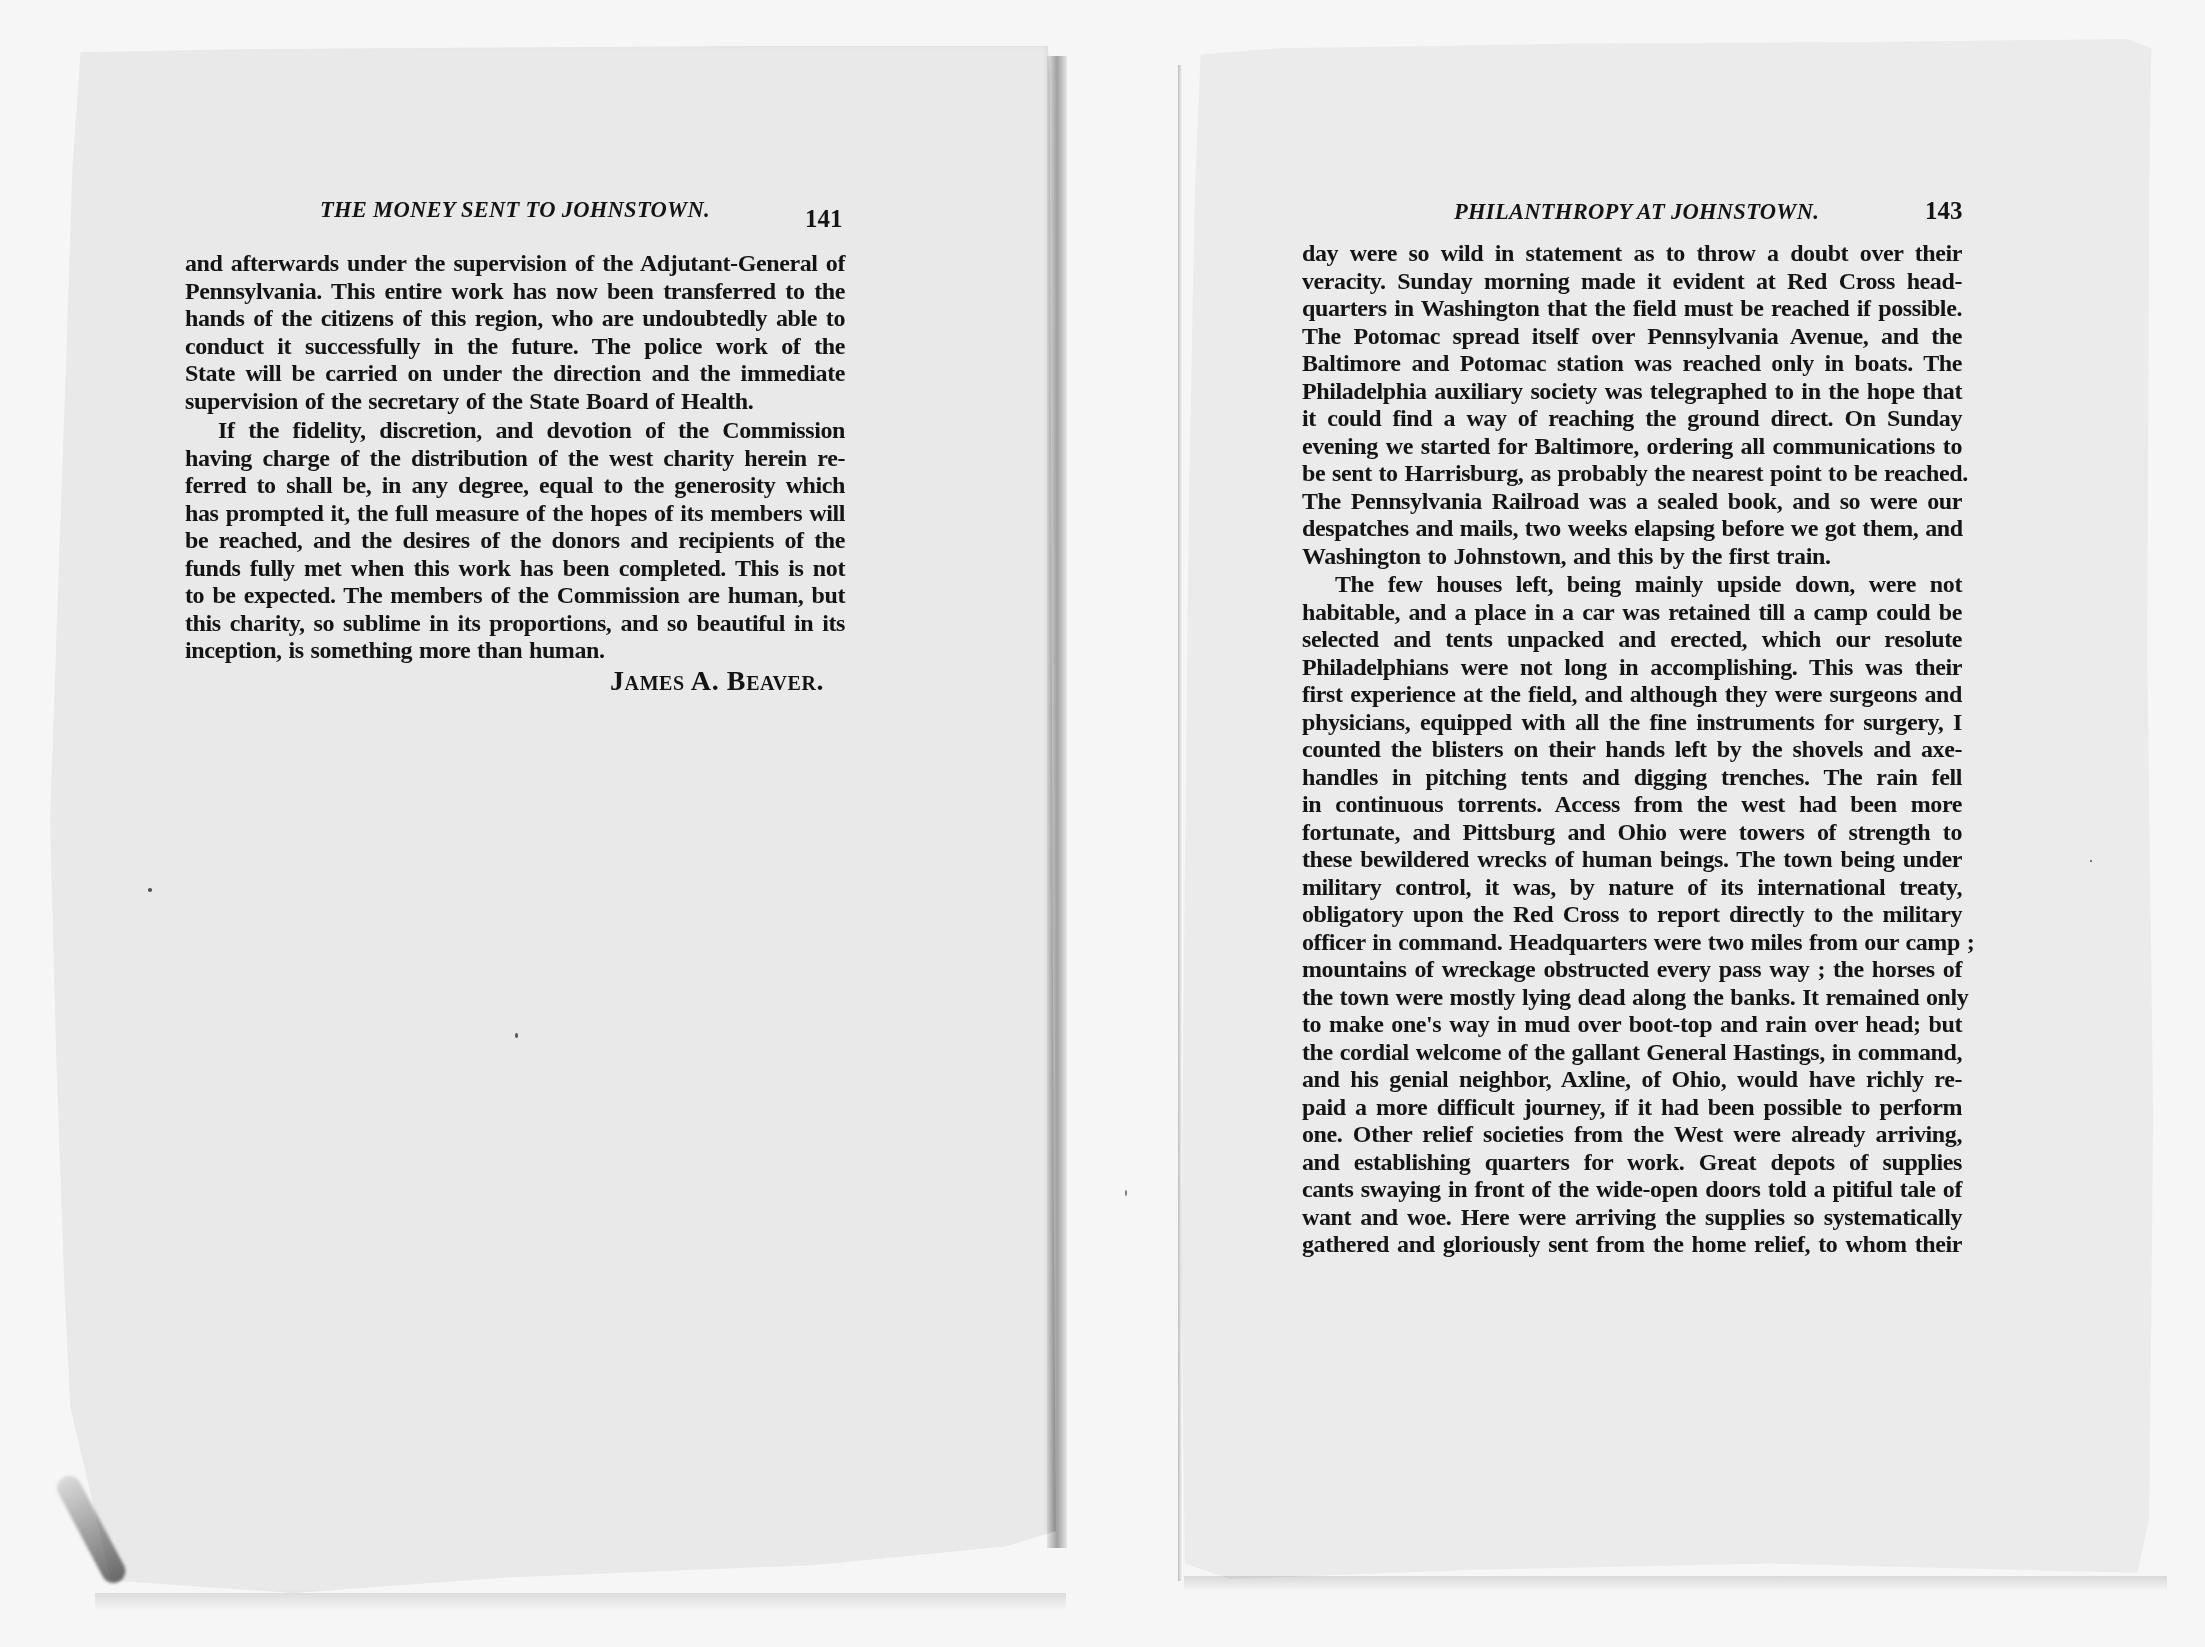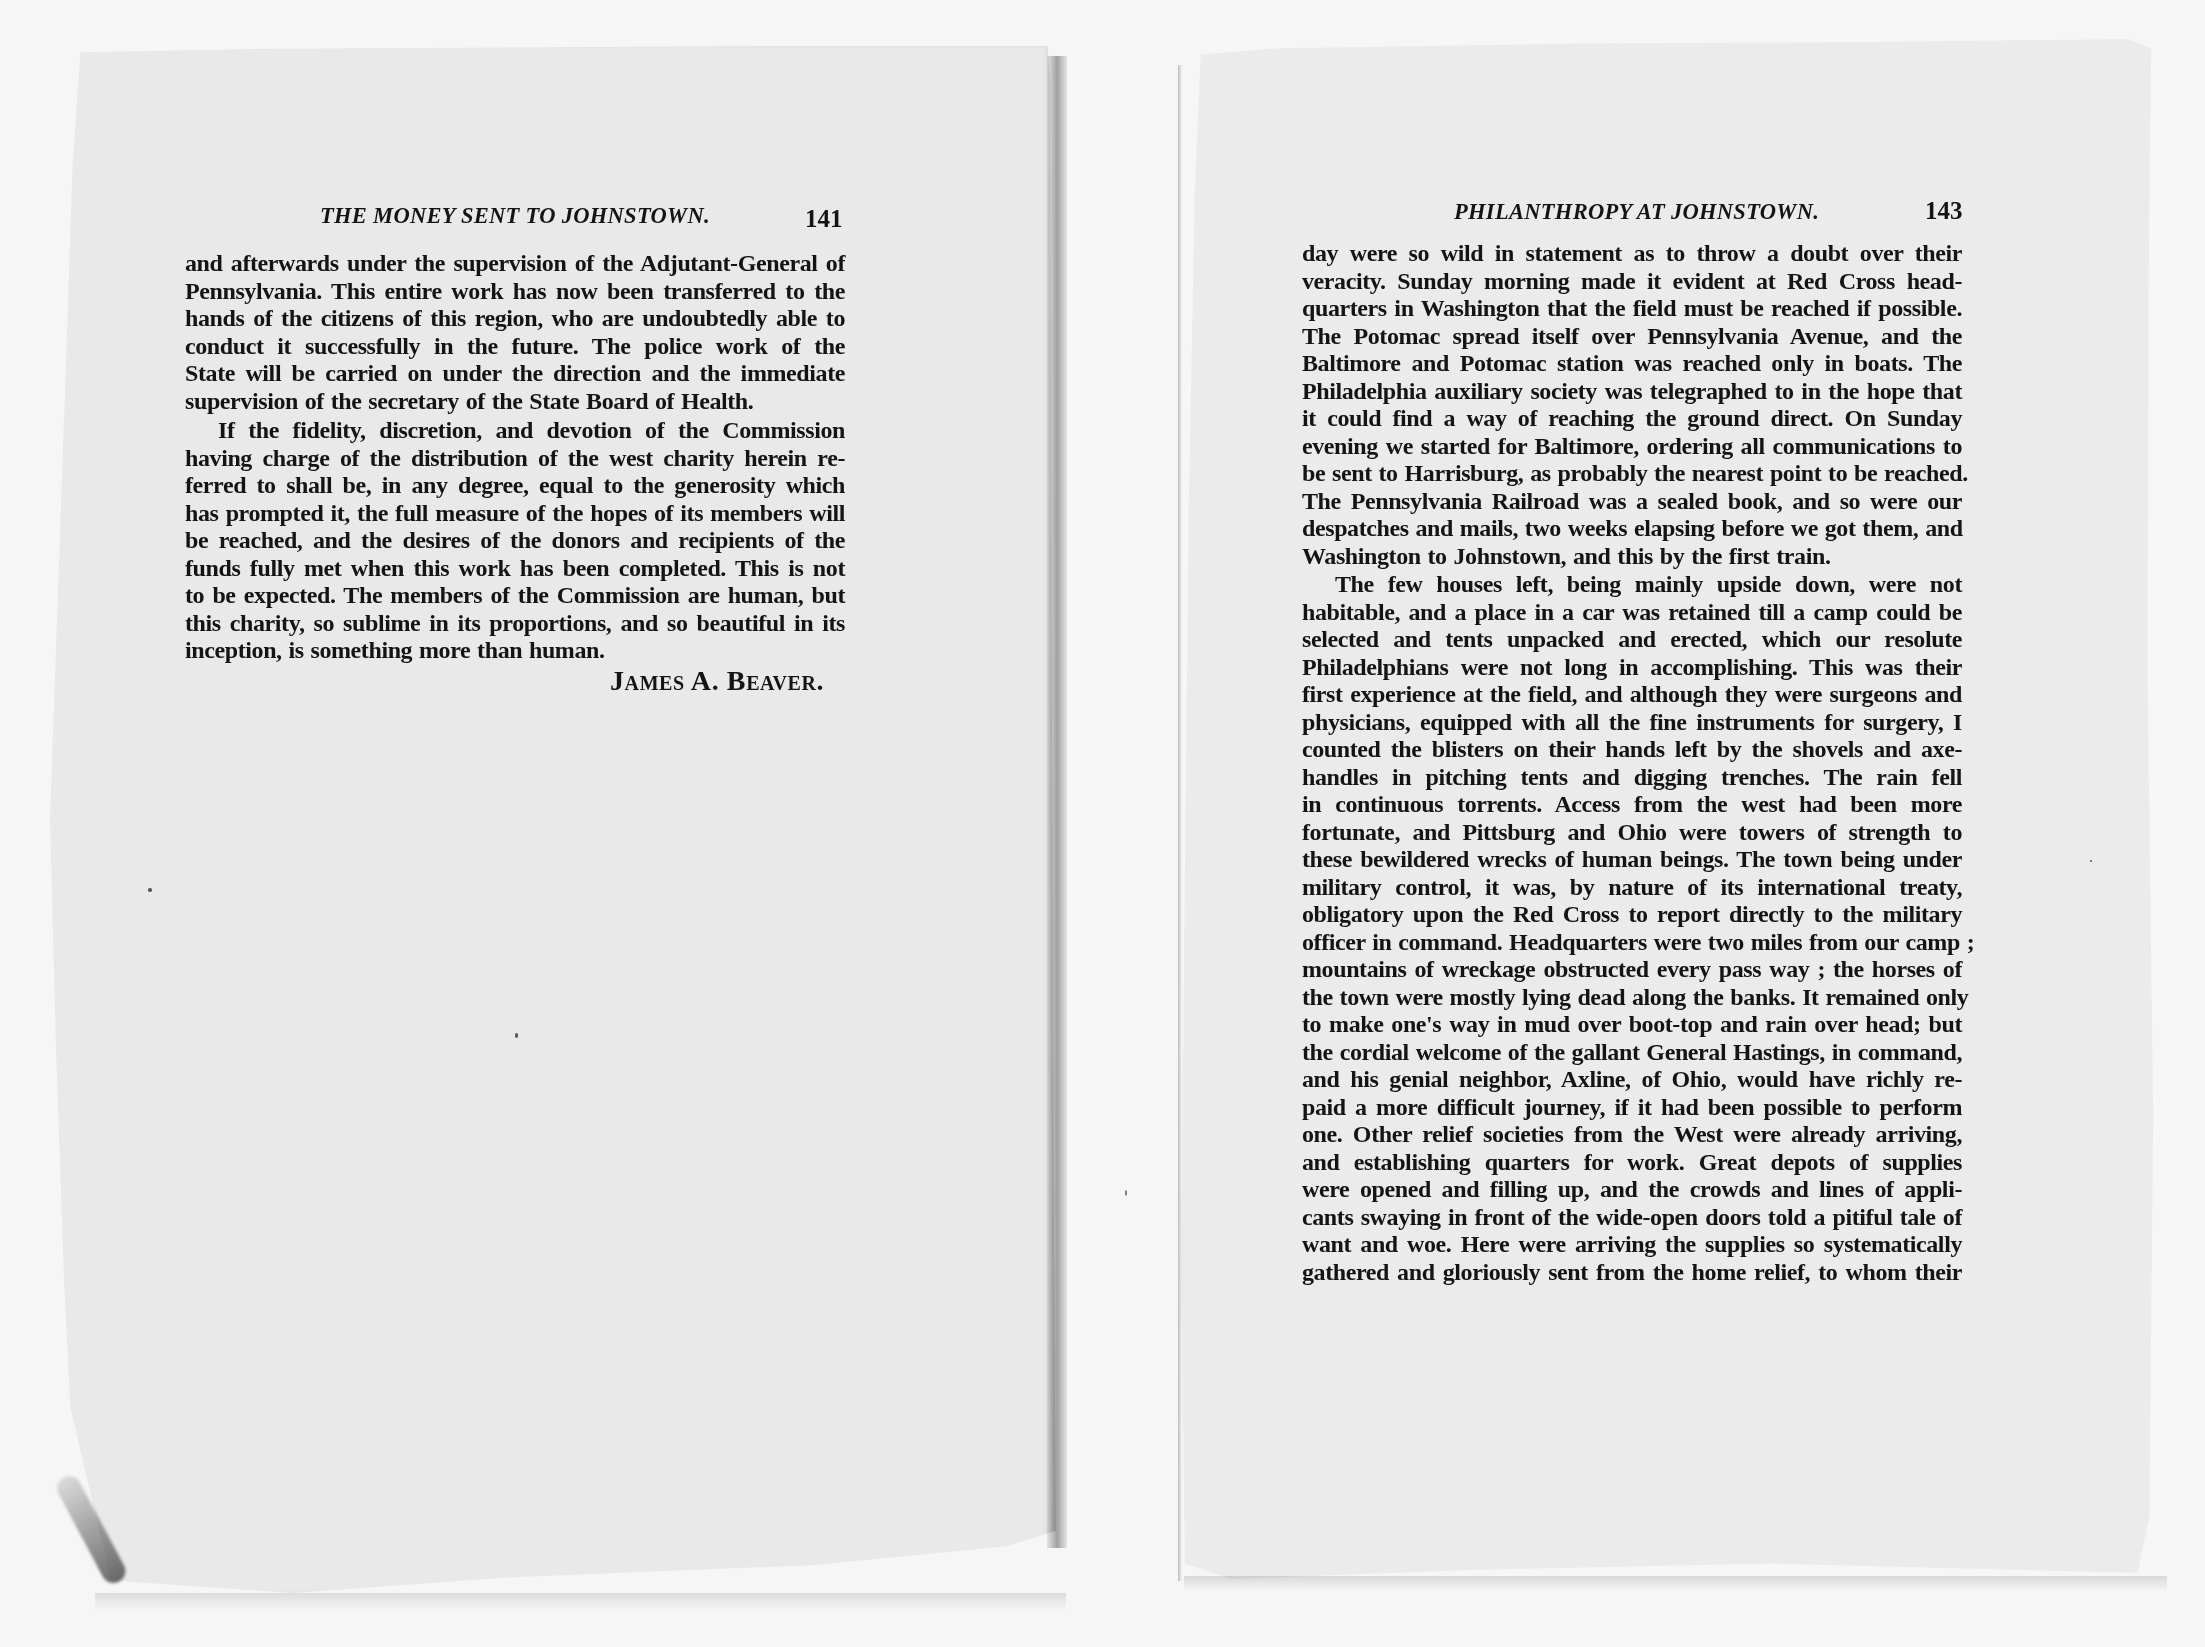--- a/index.html
+++ b/index.html
@@ -146,21 +146,21 @@
   }
 </style>
 </head>
 <body>
 
 <div id="left-page" class="page"></div>
 <div id="left-page-spine-shadow"></div>
 <div id="left-corner-crease"></div>
 <div id="left-bottom-shadow"></div>
 
-<div class="running-head" style="left:320px; top:205px;">THE MONEY SENT TO JOHNSTOWN.</div>
+<div class="running-head" style="left:320px; top:199px;">THE MONEY SENT TO JOHNSTOWN.</div>
 <div class="page-number" style="left:805px; top:206px;">141</div>
 
 <div class="text-column" id="left-column" style="left:185px; top:250px;">
 
   <div>
     <span class="line">and afterwards under the supervision of the Adjutant-General of</span>
     <span class="line">Pennsylvania.  This entire work has now been transferred to the</span>
     <span class="line">hands of the citizens of this region, who are undoubtedly able to</span>
     <span class="line">conduct it successfully in the future.  The police work of the</span>
     <span class="line">State will be carried on under the direction and the immediate</span>
@@ -220,21 +220,20 @@
     <span class="line">obligatory upon the Red Cross to report directly to the military</span>
     <span class="line">officer in command.  Headquarters were two miles from our camp ;</span>
     <span class="line">mountains of wreckage obstructed every pass way ; the horses of</span>
     <span class="line">the town were mostly lying dead along the banks.  It remained only</span>
     <span class="line">to make one's way in mud over boot-top and rain over head; but</span>
     <span class="line">the cordial welcome of the gallant General Hastings, in command,</span>
     <span class="line">and his genial neighbor, Axline, of Ohio, would have richly re-</span>
     <span class="line">paid a more difficult journey, if it had been possible to perform</span>
     <span class="line">one.  Other relief societies from the West were already arriving,</span>
     <span class="line">and establishing quarters for work.  Great depots of supplies</span>
-    <span class="line">were opened and filling up, and the crowds and lines of appli-</span>
     <span class="line">cants swaying in front of the wide-open doors told a pitiful tale of</span>
     <span class="line">want and woe.  Here were arriving the supplies so systematically</span>
     <span class="line">gathered and gloriously sent from the home relief, to whom their</span>
   </div>
 </div>
 
 <div class="speck" style="left:148px; top:888px;"></div>
 <div class="speck" style="left:515px; top:1033px; width:3px; height:4.7px;"></div>
 <div class="speck" style="left:2090px; top:860px; width:2.4px; height:2.4px;"></div>
 <div class="speck" style="left:1125px; top:1190px; width:1.8px; height:6px; background:#777;"></div>

